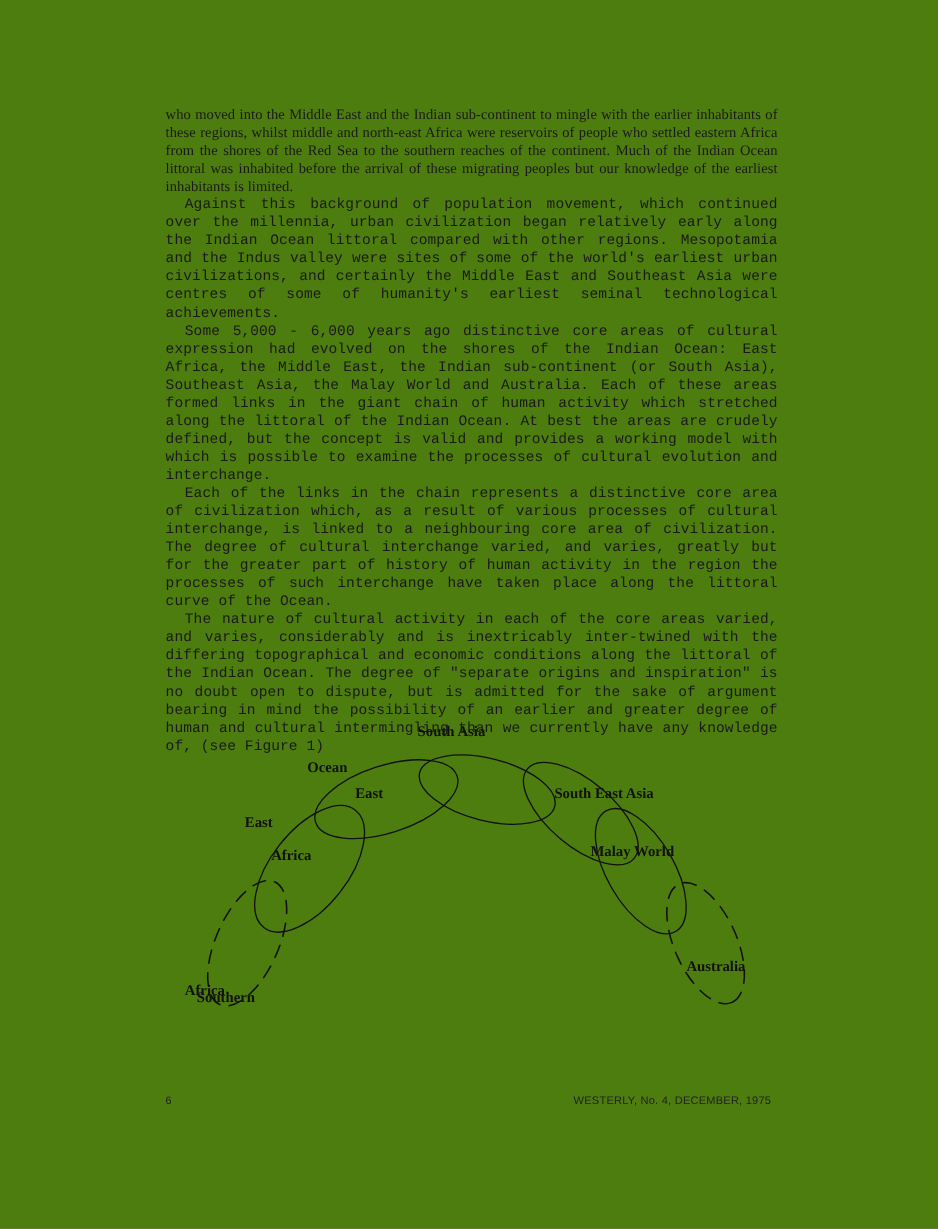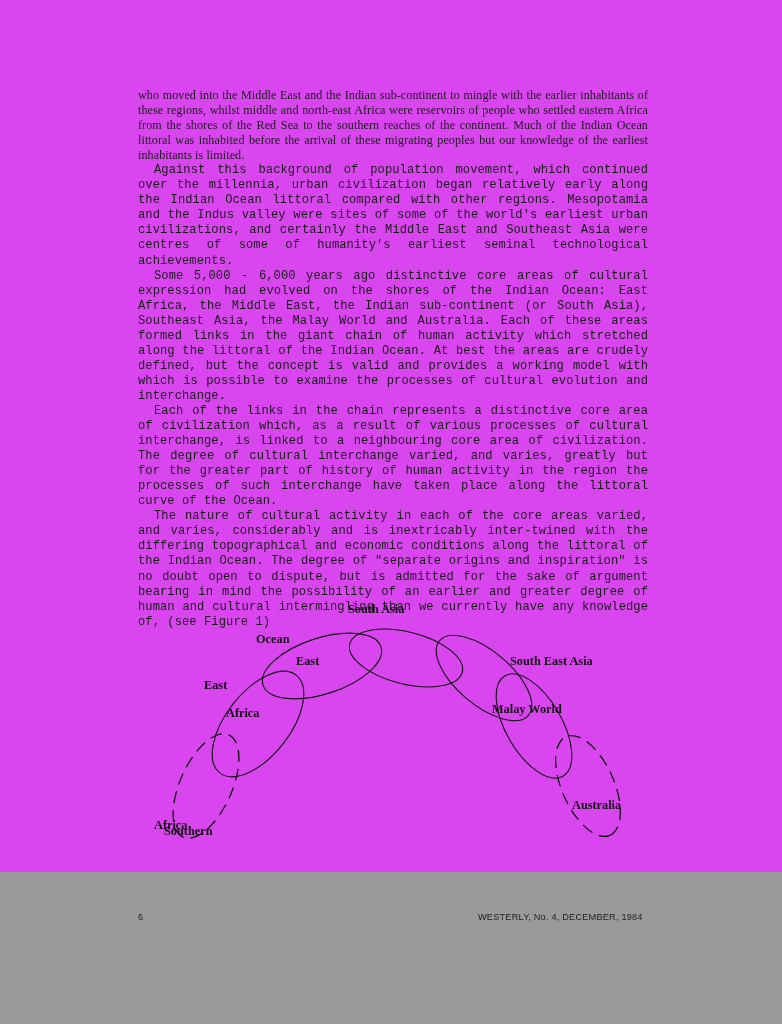--- a/index.html
+++ b/index.html
@@ -10,22 +10,22 @@
   body {
     width: 782px;
     height: 1024px;
     overflow: hidden;
     font-family: "Liberation Serif", serif;
   }
   .page {
     position: absolute;
     left: 0; top: 0;
     width: 782px;
-    height: 872px;
-    background: #d946ef;
+    height: 1024px;
+    background: #4d7c0f;
     box-sizing: border-box;
   }
   .paper-inner {
     position: absolute;
     left: 138px;
     top: 88px;
     width: 510px;
   }
   .body-text p {
     margin: 0;
@@ -118,27 +118,27 @@
 
         <ellipse cx="96" cy="190" rx="56" ry="26" transform="rotate(-66 96 190)"></ellipse>
 
         <ellipse cx="478" cy="190" rx="54" ry="26" transform="rotate(66 478 190)"></ellipse>
       </g>
     </svg>
 
     <div class="fig-label" style="left:238px; top:6px;">South Asia</div>
     <div class="fig-label" style="left:146px; top:36px;">Ocean</div>
     <div class="fig-label" style="left:186px; top:58px;">East</div>
-    <div class="fig-label" style="left:352px; top:58px;margin-left:48px;">South East Asia</div>
+    <div class="fig-label" style="left:352px; top:58px;">South East Asia</div>
     <div class="fig-label" style="left:94px; top:82px;">East</div>
     <div class="fig-label" style="left:116px; top:110px;">Africa</div>
     <div class="fig-label" style="left:382px; top:106px;">Malay World</div>
     <div class="fig-label" style="left:462px; top:190px;margin-top:12px;">Australia</div>
     <div class="fig-label" style="left:54px; top:204px;margin-top:24px;">Southern</div>
     <div class="fig-label" style="left:44px; top:222px;">Africa</div>
   </div>
 
   <div class="footer">
     <div class="page-number">6</div>
-    <div class="journal-line">WESTERLY, No. 4, DECEMBER, 1984</div>
+    <div class="journal-line">WESTERLY, No. 4, DECEMBER, 1975</div>
   </div>
 
 </div>
 
 </body></html>

